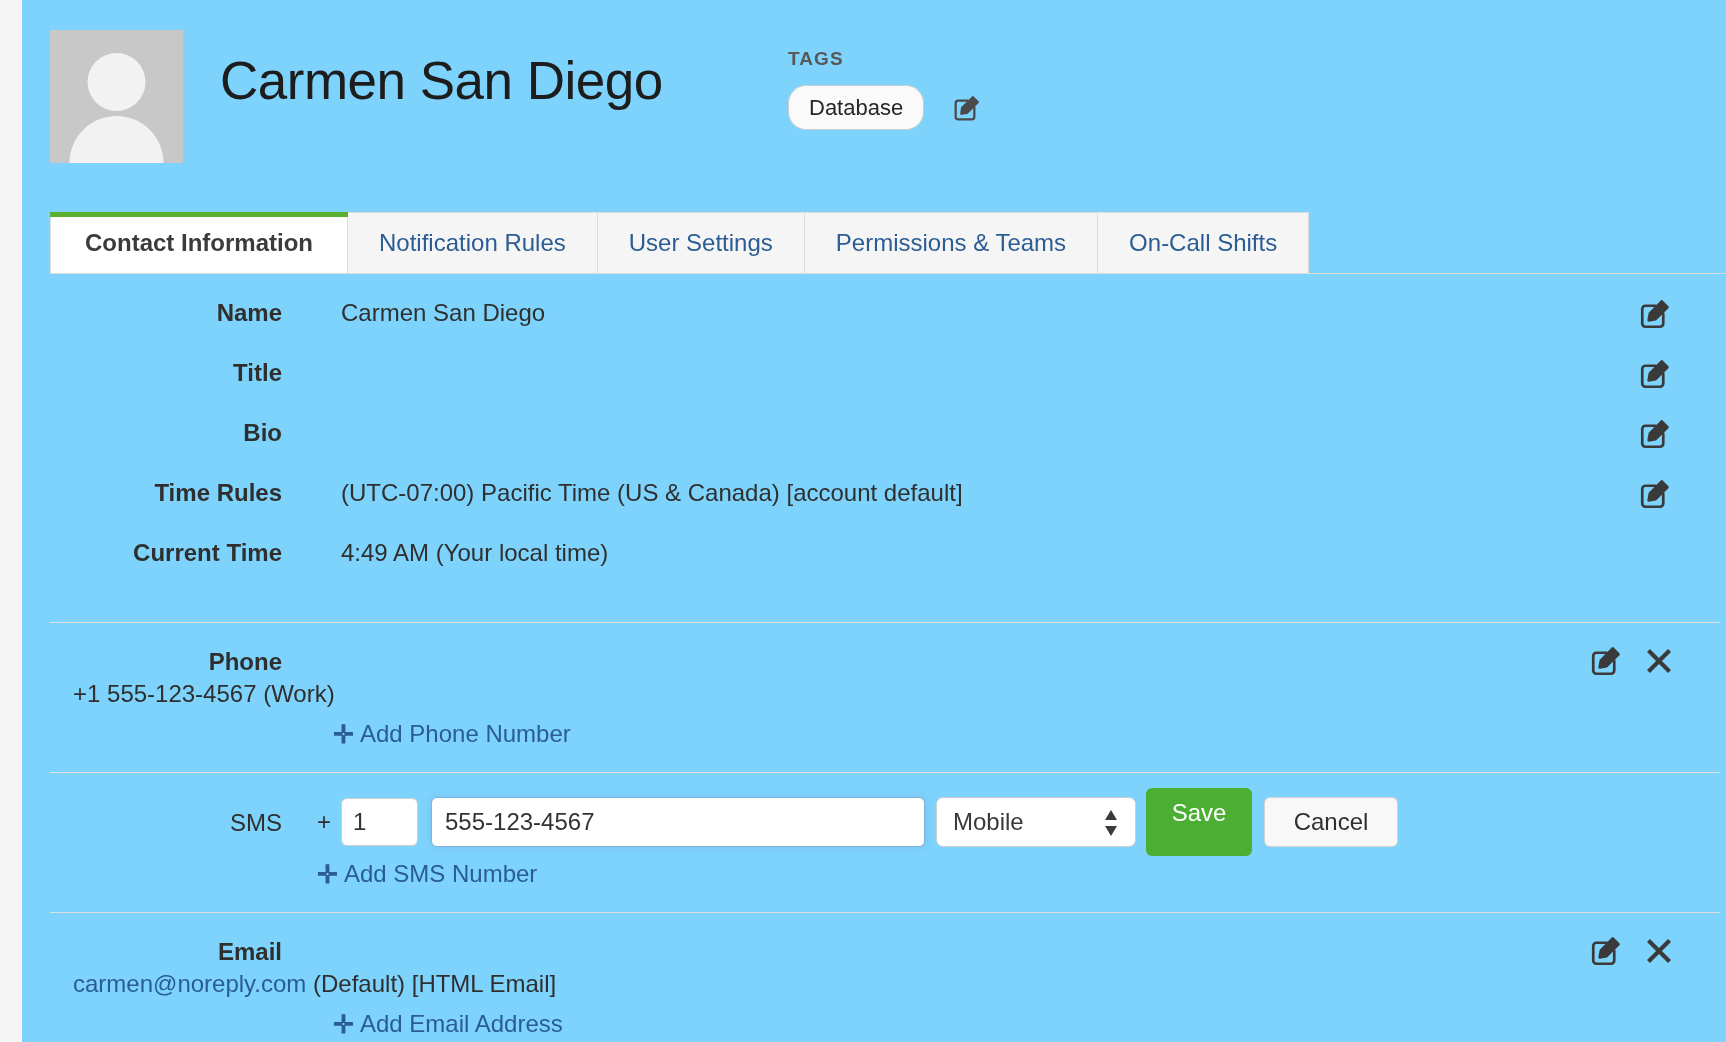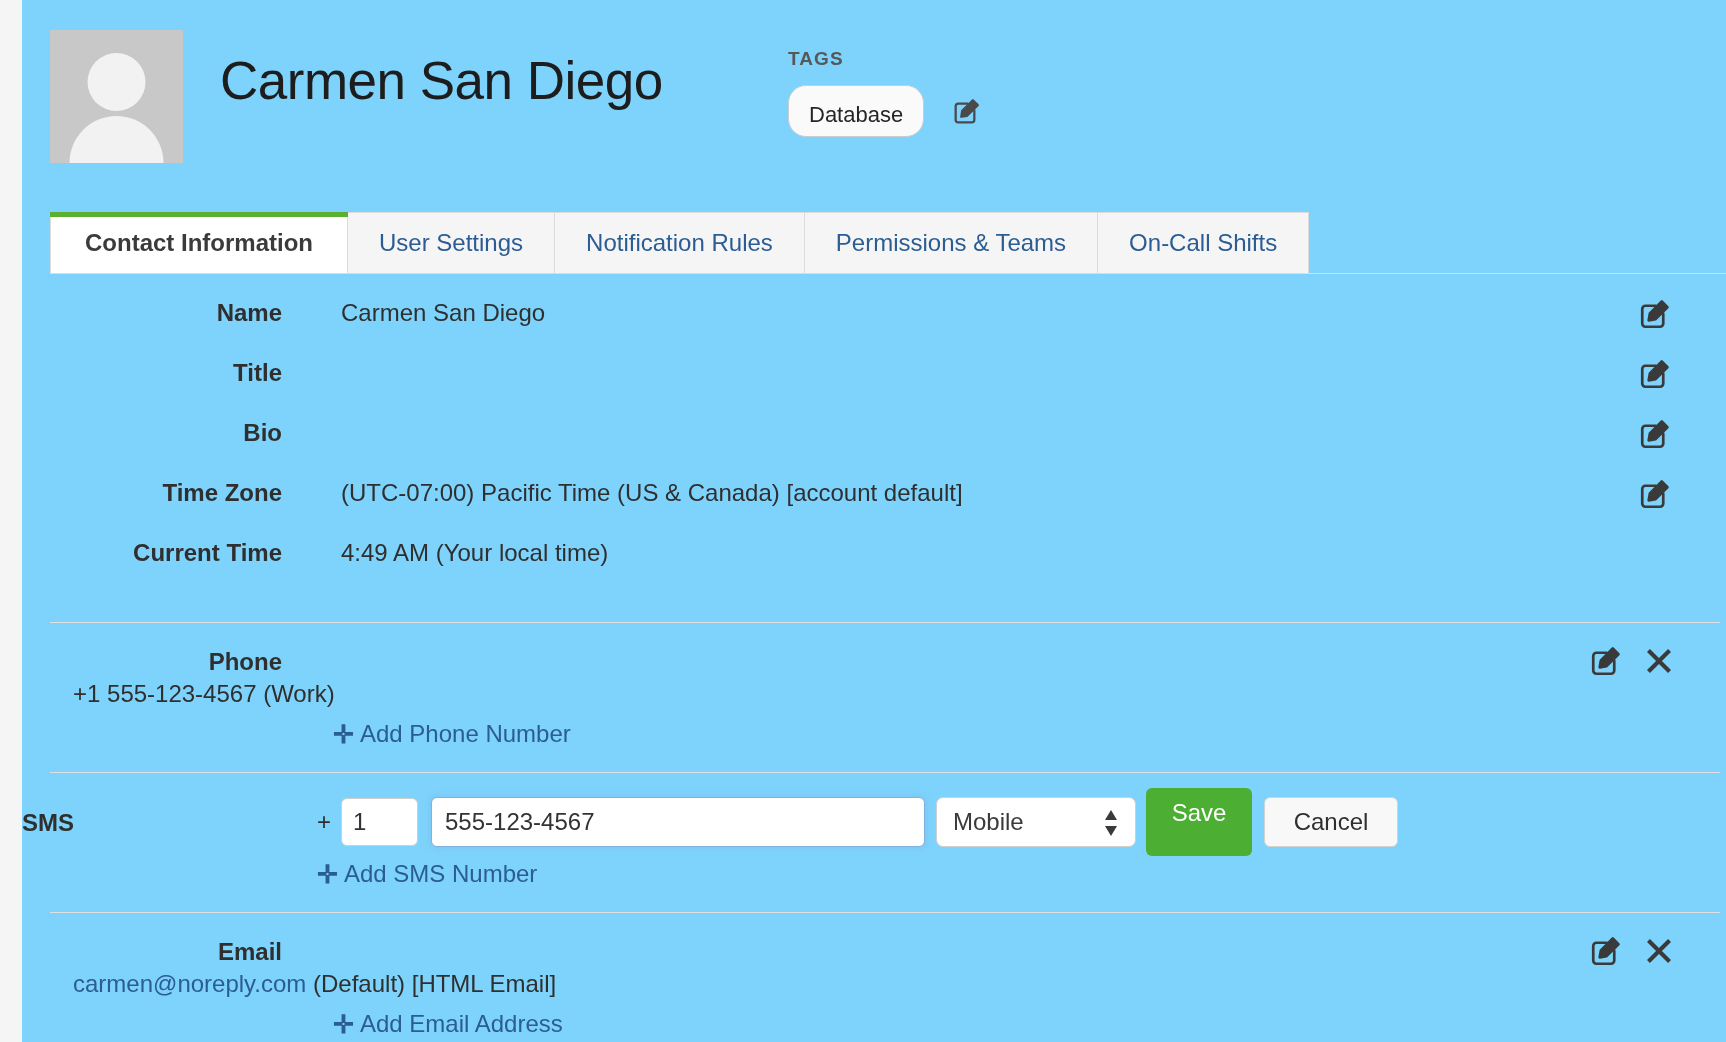--- a/index.html
+++ b/index.html
@@ -65,21 +65,21 @@
   }
   .tags-row {
     margin-top: 15px;
     display: flex;
     align-items: center;
   }
   .tag-pill {
     border: 1px solid #c9cdd1;
     border-radius: 18px;
     background: #fafafa;
-    padding: 16px 20px 9px 20px;
+    padding: 9px 20px 9px 20px;
     font-size: 22px;
     color: #262626;
     line-height: 25px;
     white-space: nowrap;
   }
   .tags-edit-icon {
     margin-left: 27px;
     width: 32px; height: 32px;
     display: block;
   }
@@ -321,23 +321,23 @@
     cursor: pointer;
     line-height: 48px;
     text-align: center;
     box-sizing: border-box;
   }
   .sms-label-wrap {
     position: absolute;
     left: 0;
     top: 36px;
     width: 260px;
-    text-align: left;
-    font-size: 24px;
-    font-weight: 700;
+    text-align: right;
+    font-size: 24px;
+    font-weight: 400;
     color: #2f2f2f;
   }
   .sms-body { margin-left: 260px; }
 </style>
 </head>
 <body>
 
 <div id="page">
 
   <div class="header">
@@ -364,24 +364,24 @@
         </span>
       </div>
     </div>
   </div>
 
   <div class="tabs">
     <div class="tab active">
       <span>Contact Information</span>
     </div>
     <div class="tab">
+      <span>Notification Rules</span>
+    </div>
+    <div class="tab">
       <span>User Settings</span>
-    </div>
-    <div class="tab">
-      <span>Notification Rules</span>
     </div>
     <div class="tab">
       <span>Permissions &amp; Teams</span>
     </div>
     <div class="tab">
       <span>On-Call Shifts</span>
     </div>
   </div>
   <div class="tab-underline"></div>
 
@@ -422,21 +422,21 @@
           <span class="icon-btn edit-pos">
             <svg width="36" height="36" viewBox="0 0 24 24" fill="none" stroke="#3a3a3a" stroke-width="1.8" stroke-linecap="round" stroke-linejoin="round">
               <path d="M17.5 11.8V18.4a2.1 2.1 0 0 1-2.1 2.1H5.6a2.1 2.1 0 0 1-2.1-2.1V8.6a2.1 2.1 0 0 1 2.1-2.1h6.8"></path>
               <path d="M16.5 3.7l3.8 3.8-7.9 7.9-4.6.8.8-4.6z" fill="#3a3a3a" stroke="#3a3a3a"></path>
             </svg>
           </span>
         </div>
       </div>
 
       <div class="info-row">
-        <div class="label">Time Zone</div>
+        <div class="label">Time Rules</div>
         <div class="value">(UTC-07:00) Pacific Time (US &amp; Canada) [account default]</div>
         <div class="row-actions">
           <span class="icon-btn edit-pos">
             <svg width="36" height="36" viewBox="0 0 24 24" fill="none" stroke="#3a3a3a" stroke-width="1.8" stroke-linecap="round" stroke-linejoin="round">
               <path d="M17.5 11.8V18.4a2.1 2.1 0 0 1-2.1 2.1H5.6a2.1 2.1 0 0 1-2.1-2.1V8.6a2.1 2.1 0 0 1 2.1-2.1h6.8"></path>
               <path d="M16.5 3.7l3.8 3.8-7.9 7.9-4.6.8.8-4.6z" fill="#3a3a3a" stroke="#3a3a3a"></path>
             </svg>
           </span>
         </div>
       </div>

